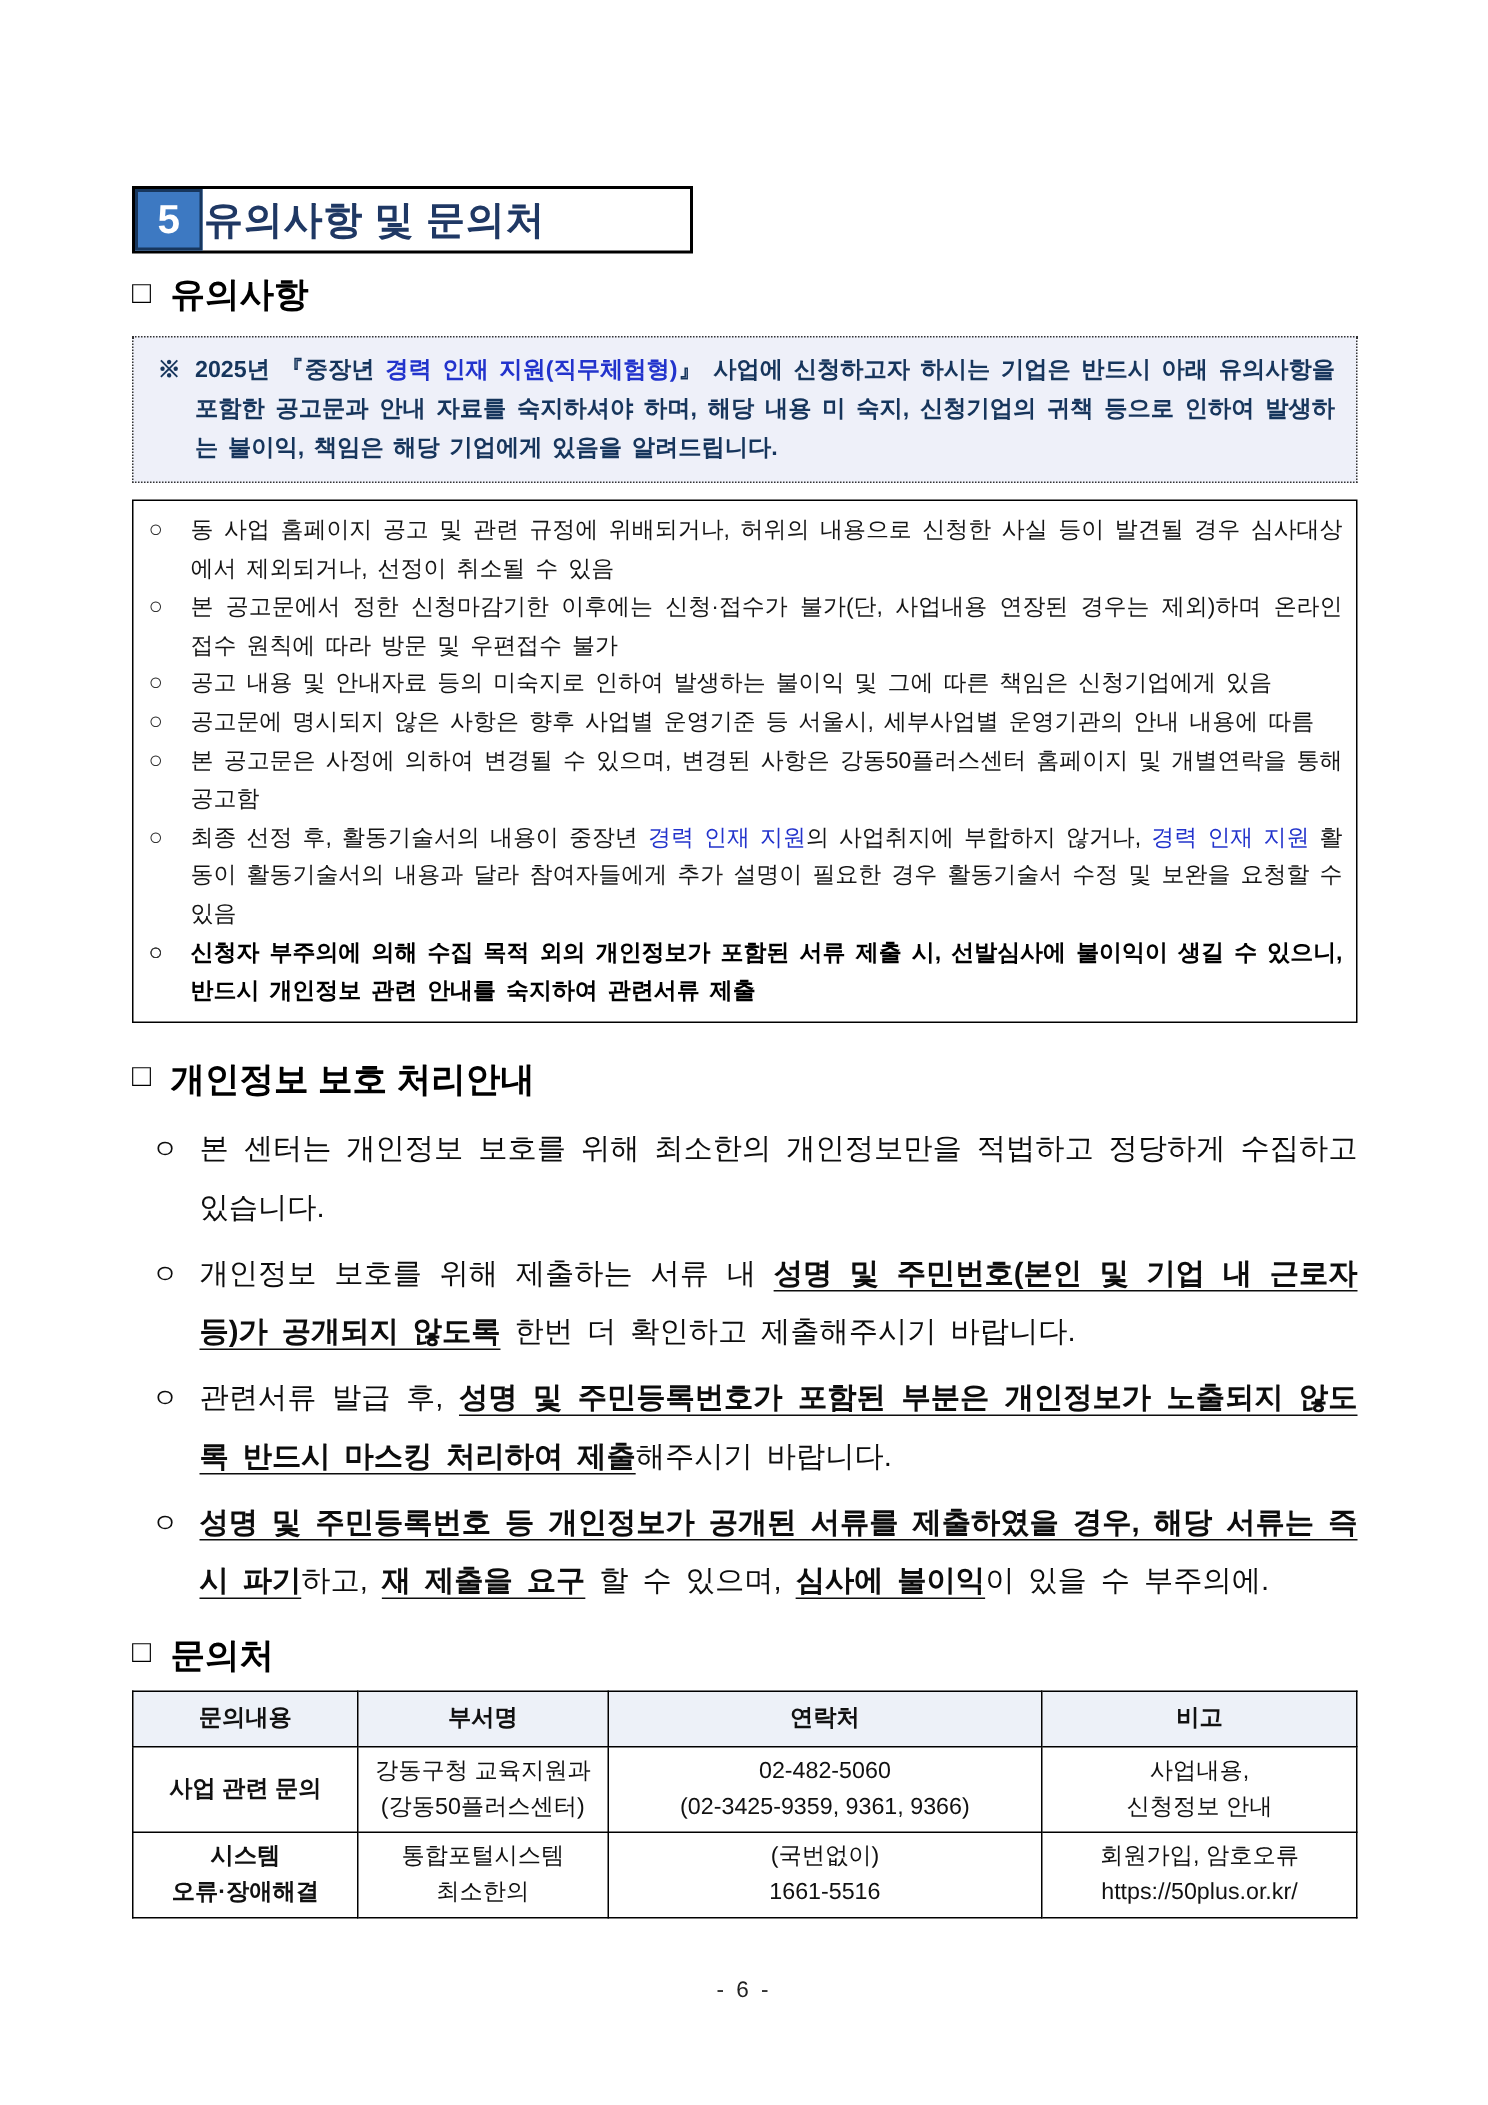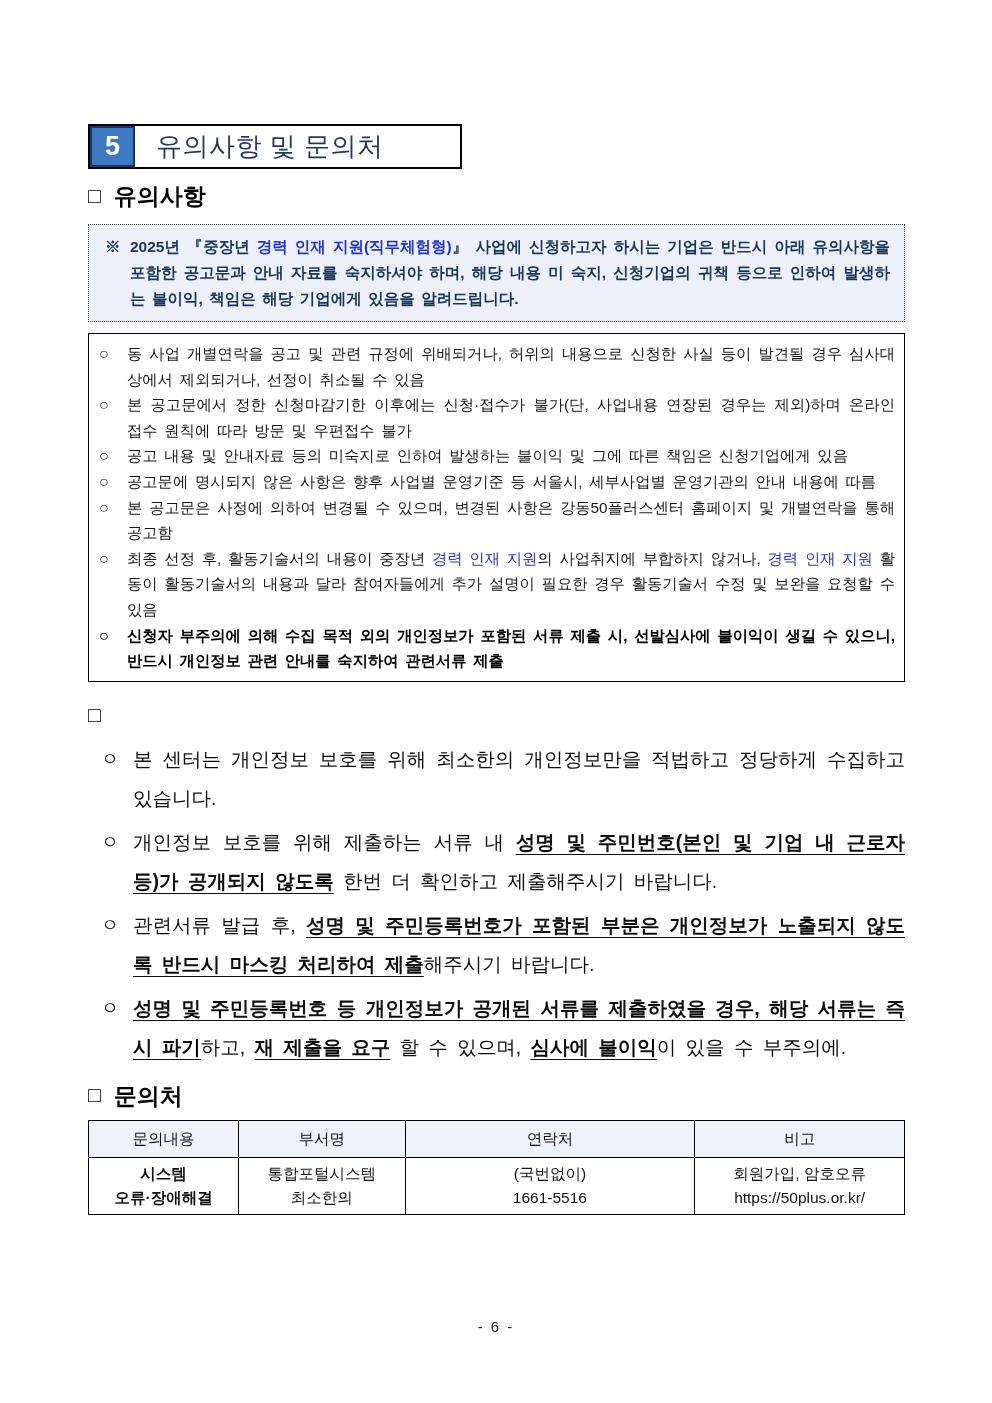--- a/index.html
+++ b/index.html
@@ -35,23 +35,23 @@
     width: 45px;
     background: var(--accent-blue);
     border: 2px solid var(--num-border);
     color: #fff;
     font-size: 27px; font-weight: bold;
     display: flex; align-items: center; justify-content: center;
   }
   .header-title {
     flex: 1;
     display: flex; align-items: center;
-    padding-left: 21px;
+    padding-left: 1px;
     color: var(--title-navy);
-    font-size: 26px; font-weight: normal;
+    font-size: 26px; font-weight: bold;
     letter-spacing: 0.5px;
     white-space: nowrap;
   }
 
   
   .section-heading {
     display: flex; align-items: center;
     font-size: 23px; font-weight: bold;
     color: #000;
     margin: 4px 0 12px 0;
@@ -135,21 +135,21 @@
   .contact-table th, .contact-table td {
     border: 1.6px solid #000;
     text-align: center;
     vertical-align: middle;
     font-size: 15.5px;
     padding: 4px 2px;
     line-height: 24px;
   }
   .contact-table th {
     background: var(--table-head-bg);
-    font-weight: normal;
+    font-weight: bold;
     height: 37px;
     text-align: center;
   }
   .contact-table td { height: 55px; }
   .contact-table td.bold-cell { font-weight: bold; }
   .col-1 { width: 18.4%; }
   .col-2 { width: 20.4%; }
   .col-3 { width: 35.5%; }
   .col-4 { width: 25.7%; }
 
@@ -179,32 +179,33 @@
     <span>유의사항</span>
   </div>
 
   <div class="notice-box">
     <div class="notice-text">
       <span class="marker">※</span><span id="notice-rich"><span>2025년  『중장년 </span><span class="seg-blue">경력 인재 지원(직무체험형)</span><span>』  사업에 신청하고자 하시는 기업은 반드시 아래 유의사항을 포함한 공고문과 안내 자료를 숙지하셔야 하며, 해당 내용 미 숙지, 신청기업의 귀책 등으로 인하여 발생하는 불이익, 책임은 해당 기업에게 있음을 알려드립니다.</span></span>
     </div>
   </div>
 
   <div class="bullet-box" id="bullet-box">
-      <div class="bullet-item"><span class="marker">○</span><span>동 사업 개별연락을 공고 및 관련 규정에 위배되거나, 허위의 내용으로 신청한 사실 등이 발견될 경우 심사대상에서 제외되거나, 선정이 취소될 수 있음</span></div>
+      <div class="bullet-item"><span class="marker">○</span><span>동 사업 홈페이지 공고 및 관련 규정에 위배되거나, 허위의 내용으로 신청한 사실 등이 발견될 경우 심사대상에서 제외되거나, 선정이 취소될 수 있음</span></div>
       <div class="bullet-item"><span class="marker">○</span><span>본 공고문에서 정한 신청마감기한 이후에는 신청·접수가 불가(단, 사업내용 연장된 경우는 제외)하며 온라인 접수 원칙에 따라 방문 및 우편접수 불가</span></div>
       <div class="bullet-item"><span class="marker">○</span><span>공고 내용 및 안내자료 등의 미숙지로 인하여 발생하는 불이익 및 그에 따른 책임은 신청기업에게 있음</span></div>
       <div class="bullet-item"><span class="marker">○</span><span>공고문에 명시되지 않은 사항은 향후 사업별 운영기준 등 서울시, 세부사업별 운영기관의 안내 내용에 따름</span></div>
       <div class="bullet-item"><span class="marker">○</span><span>본 공고문은 사정에 의하여 변경될 수 있으며, 변경된 사항은 강동50플러스센터 홈페이지 및 개별연락을 통해 공고함</span></div>
       <div class="bullet-item"><span class="marker">○</span><span>최종 선정 후, 활동기술서의 내용이 중장년 </span><span class="seg-blue">경력 인재 지원</span><span>의 사업취지에 부합하지 않거나, </span><span class="seg-blue">경력 인재 지원</span><span> 활동이 활동기술서의 내용과 달라 참여자들에게 추가 설명이 필요한 경우 활동기술서 수정 및 보완을 요청할 수 있음</span></div>
       <div class="bullet-item"><span class="marker">○</span></div>
       <div class="bullet-item bold-item"><span class="marker">○</span><span>신청자 부주의에 의해 수집 목적 외의 개인정보가 포함된 서류 제출 시, 선발심사에 불이익이 생길 수 있으니, 반드시 개인정보 관련 안내를 숙지하여 관련서류 제출</span></div>
     </div>
 
   <div class="section-heading">
     <span class="sq">□</span>
+    <span>개인정보 보호 처리안내</span>
   </div>
 
   <div id="privacy-items">
       <div class="privacy-item"><span class="marker">ㅇ</span><span>본 센터는 개인정보 보호를 위해 최소한의 개인정보만을 적법하고 정당하게 수집하고 있습니다.</span></div>
       <div class="privacy-item"><span class="marker">ㅇ</span><span>개인정보 보호를 위해 제출하는 서류 내 </span><span class="seg-bu">성명 및 주민번호(본인 및 기업 내 근로자 등)가 공개되지 않도록</span><span> 한번 더 확인하고 제출해주시기 바랍니다.</span></div>
       <div class="privacy-item"><span class="marker">ㅇ</span><span>관련서류 발급 후, </span><span class="seg-bu">성명 및 주민등록번호가 포함된 부분은 개인정보가 노출되지 않도록 반드시 마스킹 처리하여 제출</span><span>해주시기 바랍니다.</span></div>
       <div class="privacy-item"><span class="marker">ㅇ</span><span class="seg-bu">성명 및 주민등록번호 등 개인정보가 공개된 서류를 제출하였을 경우, 해당 서류는 즉시 파기</span><span>하고, </span><span class="seg-bu">재 제출을 요구</span><span> 할 수 있으며, </span><span class="seg-bu">심사에 불이익</span><span>이 있을 수 부주의에.</span></div>
     </div>
 
   <div class="section-heading" style="margin-top:14px; margin-bottom:8px;">
@@ -223,20 +224,37 @@
         <tr id="contact-head">
           <th>문의내용</th>
           <th>부서명</th>
           <th>연락처</th>
           <th>비고</th>
         </tr>
       </thead>
     <tbody id="contact-body">
         <tr>
           <td class="bold-cell">
+            <div>사업 관련 문의</div>
+          </td>
+          <td>
+            <div>강동구청 교육지원과</div>
+            <div>(강동50플러스센터)</div>
+          </td>
+          <td>
+            <div>02-482-5060</div>
+            <div>(02-3425-9359, 9361, 9366)</div>
+          </td>
+          <td>
+            <div>사업내용,</div>
+            <div>신청정보 안내</div>
+          </td>
+        </tr>
+        <tr>
+          <td class="bold-cell">
             <div>시스템</div>
             <div>오류·장애해결</div>
           </td>
           <td>
             <div>통합포털시스템</div>
             <div>최소한의</div>
           </td>
           <td>
             <div>(국번없이)</div>
             <div>1661-5516</div>

